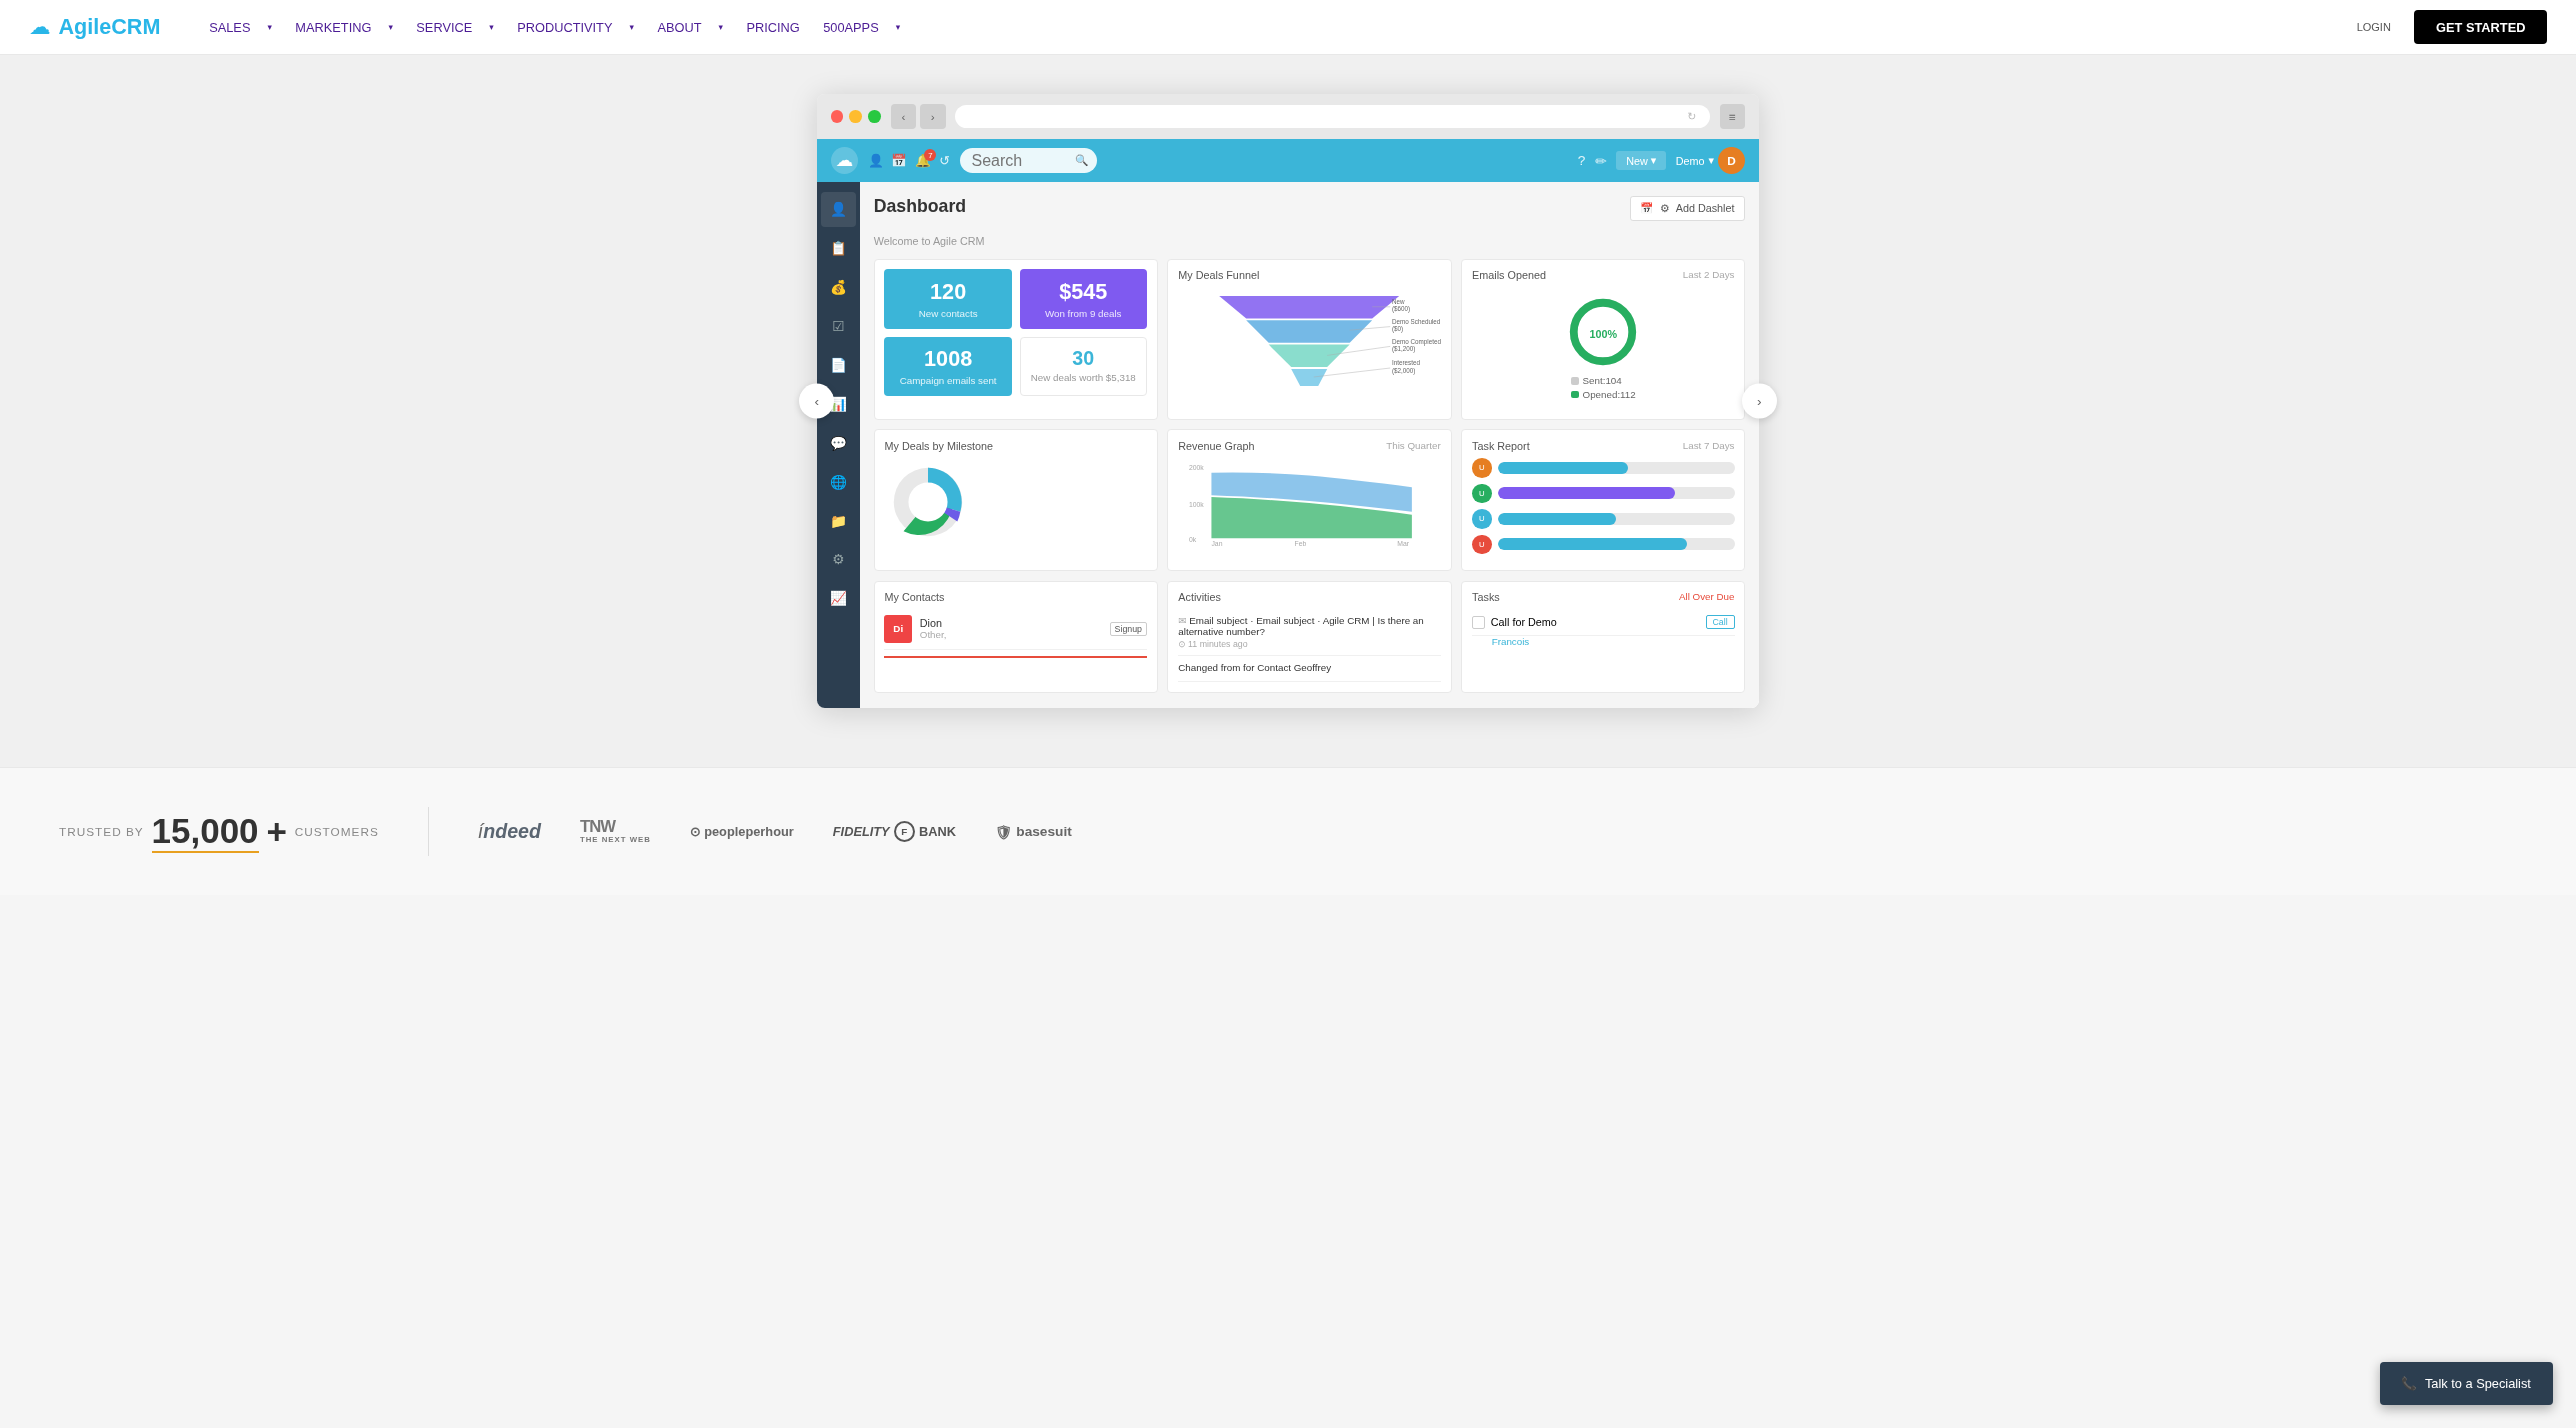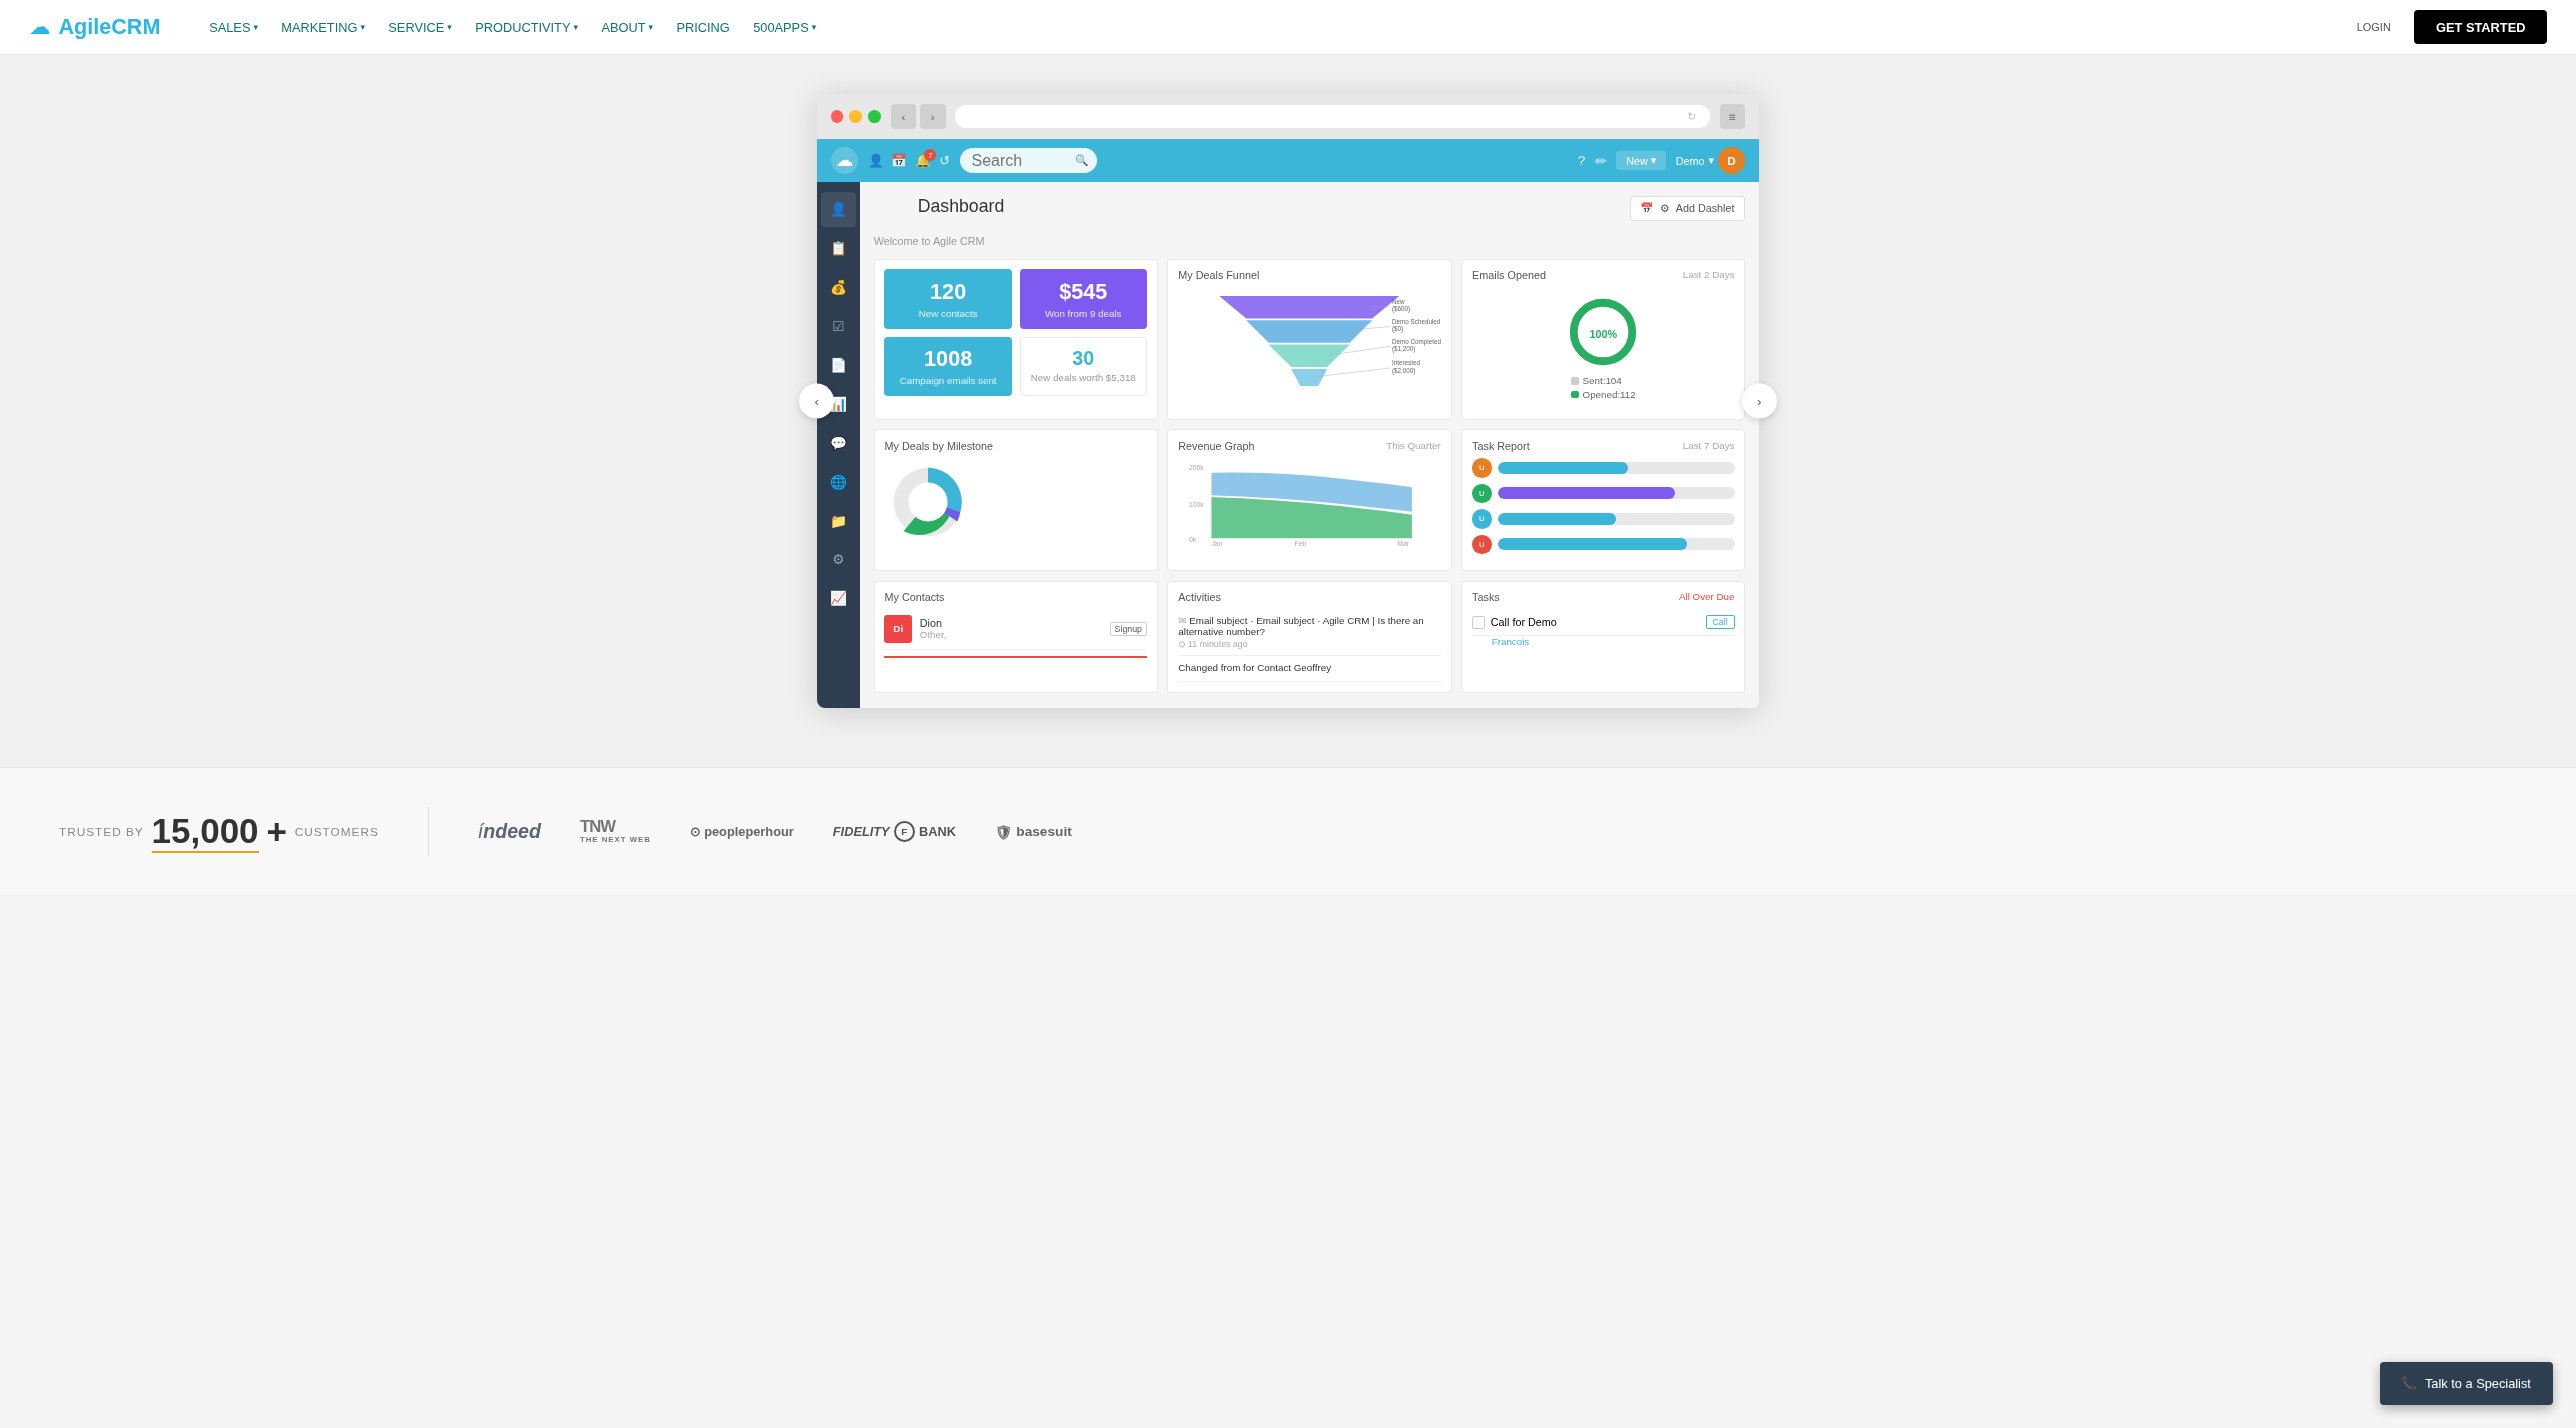--- a/index.html
+++ b/index.html
@@ -26,26 +26,26 @@
     .logo-text { font-size: 21.6px; font-weight: 700; color: #333; }
     .logo-text span { color: #29b6e8; }
     .nav-links {
       display: flex;
       align-items: center;
       gap: 3.9px;
       flex: 1;
     }
     .nav-item {
       font-size: 12.8px;
-      color: #0f766e;
+      color: #4c1d95;
       padding: 7.8px 9.8px;
       cursor: pointer;
       display: flex;
       align-items: center;
-      gap: 3px;
+      gap: 17px;
     }
     .nav-item .caret { font-size: 8.8px; }
     .nav-right {
       display: flex;
       align-items: center;
       gap: 11.8px;
     }
     .login-btn {
       font-size: 11px;
       color: #555;
@@ -262,21 +262,21 @@
       padding: 13.7px;
     }
 
     
     .dashboard-header {
       display: flex;
       align-items: flex-start;
       justify-content: space-between;
       margin-bottom: 11.8px;
     }
-    .dashboard-title { font-size: 17.7px; font-weight: 400; color: #333; margin-left: 44px; }
+    .dashboard-title { font-size: 17.7px; font-weight: 700; color: #333; }
     .dashboard-subtitle { font-size: 10.8px; color: #999; margin-top: 18px; }
     .add-dashlet-btn {
       display: flex;
       align-items: center;
       gap: 5.9px;
       font-size: 10.8px;
       color: #555;
       cursor: pointer;
       background: #fff;
       border: 1px solid #ddd;

